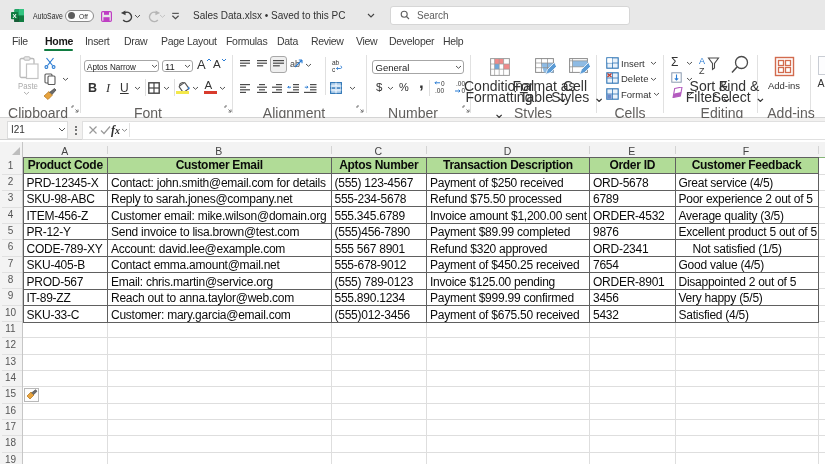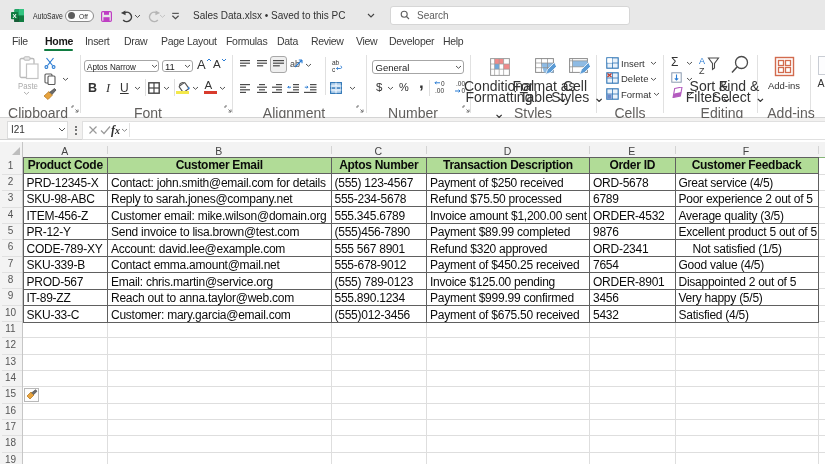--- a/index.html
+++ b/index.html
@@ -534,21 +534,21 @@
       </tr>
 <tr>
         <td style="height:16.33px;">CODE-789-XY</td>
         <td style="height:16.33px;">Account: david.lee@example.com</td>
         <td style="height:16.33px;">555 567 8901</td>
         <td style="height:16.33px;">Refund $320 approved</td>
         <td style="height:16.33px;">ORD-2341</td>
         <td style="height:16.33px;padding-left:17px;">Not satisfied (1/5)</td>
       </tr>
 <tr>
-        <td style="height:16.33px;">SKU-339-B</td>
+        <td style="height:16.33px;">SKU-405-B</td>
         <td style="height:16.33px;">Contact emma.amount@mail.net</td>
         <td style="height:16.33px;">555-678-9012</td>
         <td style="height:16.33px;">Payment of $450.25 received</td>
         <td style="height:16.33px;">7654</td>
         <td style="height:16.33px;">Good value (4/5)</td>
       </tr>
 <tr>
         <td style="height:16.33px;">PROD-567</td>
         <td style="height:16.33px;">Email: chris.martin@service.org</td>
         <td style="height:16.33px;">(555) 789-0123</td>

